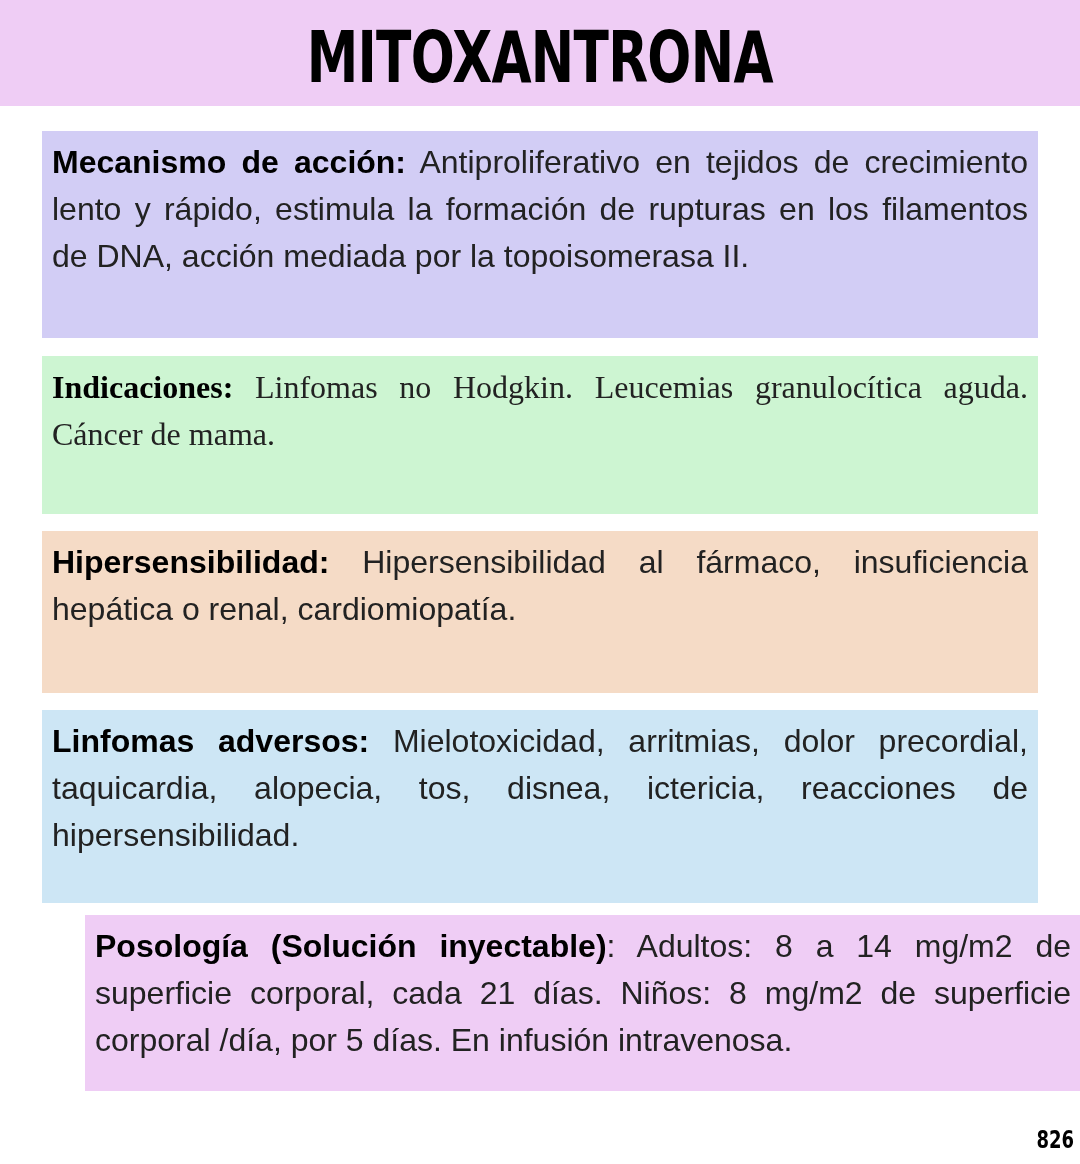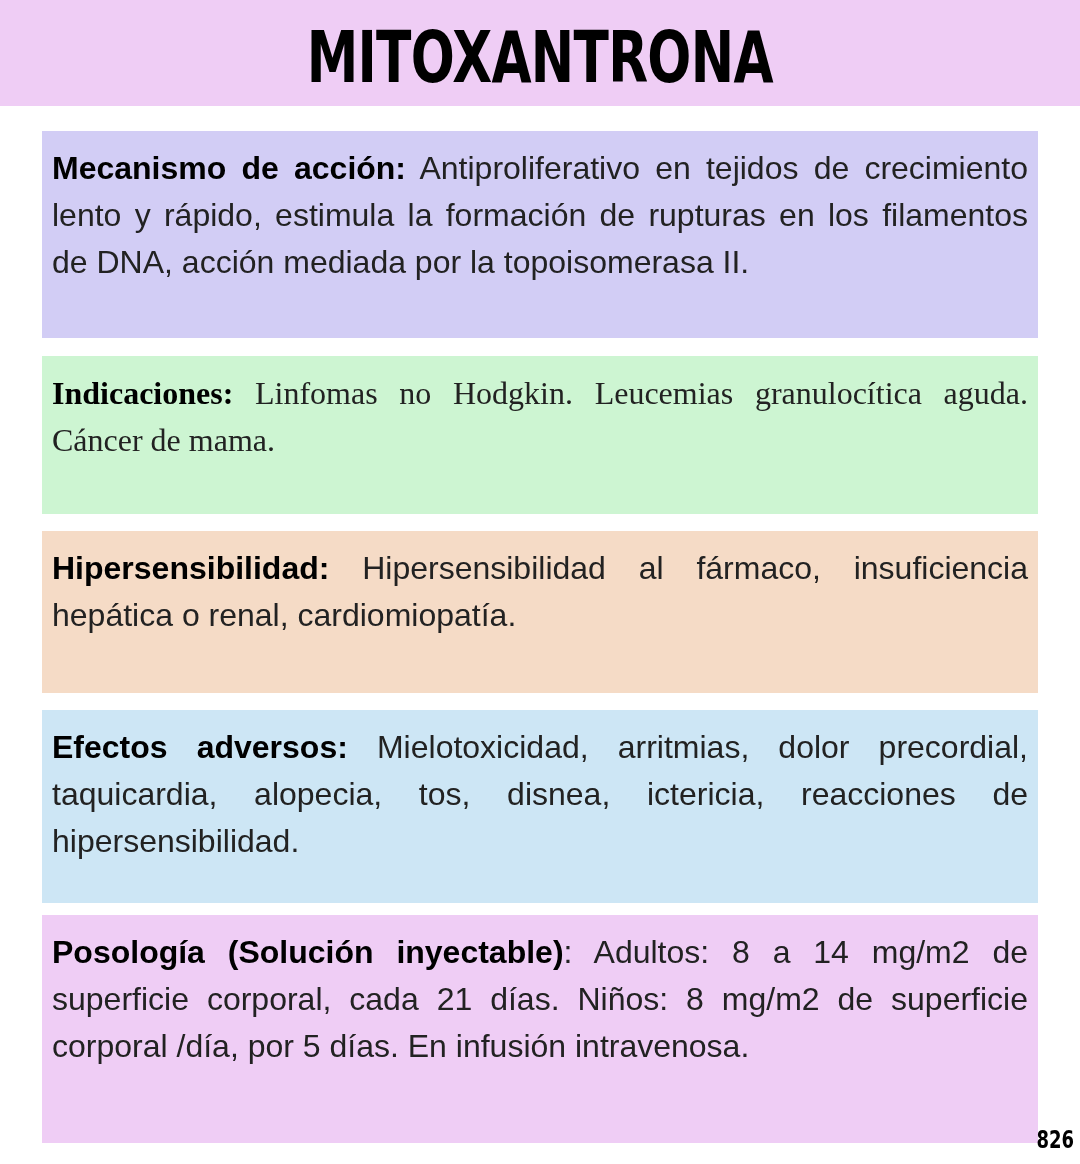--- a/index.html
+++ b/index.html
@@ -13,31 +13,31 @@
     display: flex; align-items: center; justify-content: center;
   }
   .title {
     font-family: "DejaVu Sans", sans-serif; font-weight: bold;
     font-size: 72px; letter-spacing: -1px; color: #000;
     transform: scaleX(0.72); transform-origin: center;
     margin-top: 8px;
   }
   .box {
     position: absolute; left: 42px; width: 996px; box-sizing: border-box;
-    padding: 14px 10px 0 10px;
+    padding: 8px 10px 0 10px;
     font-size: 32px; line-height: 47px;
     text-align: justify; color: #222;
     font-family: "Liberation Sans", sans-serif;
   }
   .box .lbl { font-weight: bold; color: #000; }
   .b1 { top: 131px; height: 207px; background: #d2cdf5; }
   .b2 { top: 356px; height: 158px; background: #cdf5d2; font-family: Liberation Serif, serif; }
   .b3 { top: 531px; height: 162px; background: #f5dbc6; }
   .b4 { top: 710px; height: 193px; background: #cde6f5; }
-  .b5 { top: 915px; height: 228px; background: #efcdf5; }
+  .b5 { top: 915px; height: 176px; background: #efcdf5; margin-left: 43px; }
   .pageno {
     position: absolute; right: 6px; top: 1126px;
     font-family: "DejaVu Sans", sans-serif; font-weight: bold; font-size: 24px; color: #000;
     transform: scaleX(0.75); transform-origin: right;
   }
 </style>
 </head>
 <body>
 
 <div class="header">
@@ -50,20 +50,20 @@
 
 <div class="box b2">
   <span class="lbl">Indicaciones:</span><span>  Linfomas no Hodgkin. Leucemias granulocítica aguda. Cáncer de mama.</span>
 </div>
 
 <div class="box b3">
   <span class="lbl">Hipersensibilidad:</span><span> Hipersensibilidad al fármaco, insuficiencia hepática o renal, cardiomiopatía.</span>
 </div>
 
 <div class="box b4">
-  <span class="lbl">Efectos adversos:</span><span>  Mielotoxicidad, arritmias, dolor precordial, taquicardia, alopecia, tos, disnea, ictericia, reacciones de hipersensibilidad.</span>
+  <span class="lbl">Linfomas adversos:</span><span>  Mielotoxicidad, arritmias, dolor precordial, taquicardia, alopecia, tos, disnea, ictericia, reacciones de hipersensibilidad.</span>
 </div>
 
 <div class="box b5">
   <span class="lbl">Posología (Solución inyectable)</span><span>: Adultos: 8 a 14 mg/m2 de superficie corporal, cada 21 días. Niños: 8 mg/m2 de superficie corporal /día, por 5 días. En infusión intravenosa.</span>
 </div>
 
 <div class="pageno">826</div>
 
 </body></html>

